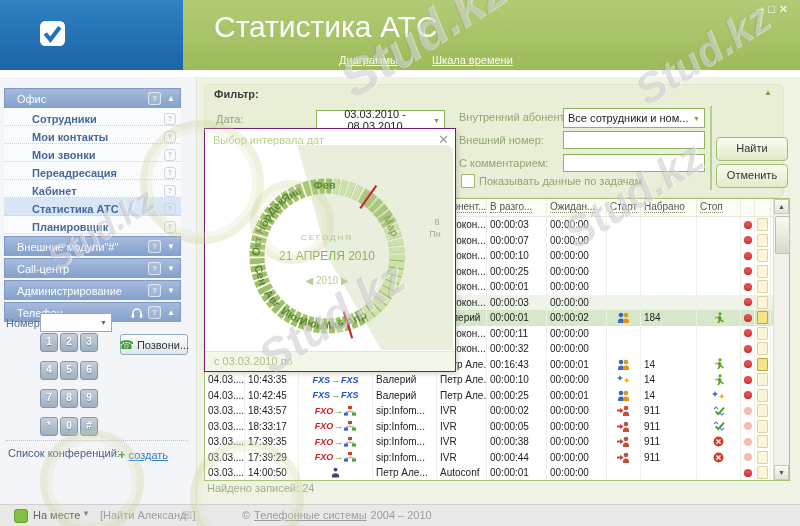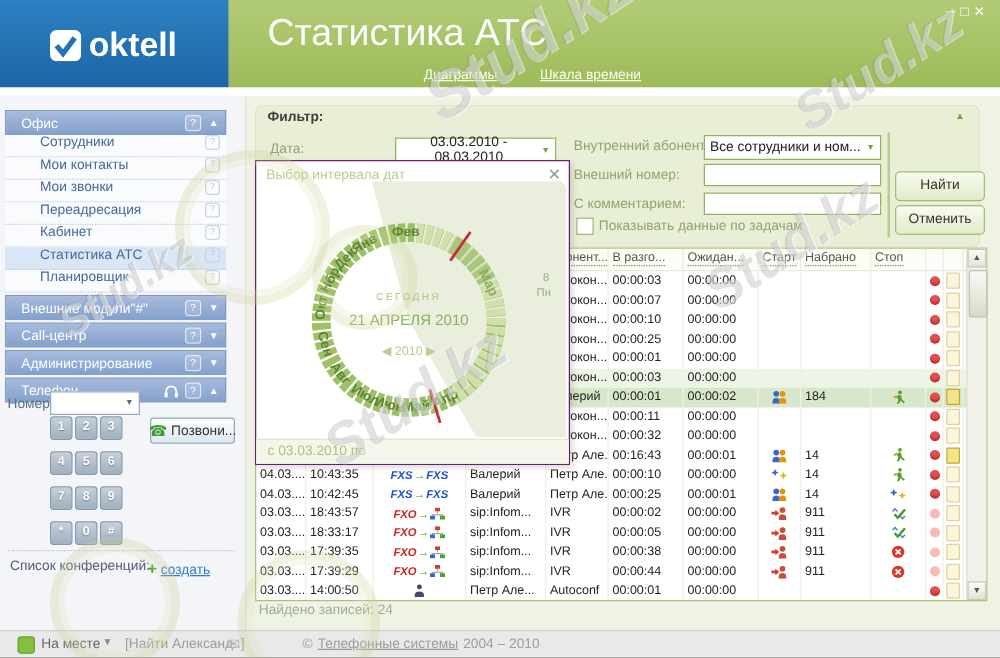--- a/index.html
+++ b/index.html
@@ -25,22 +25,22 @@
   
   .left-col{position:absolute;left:0;top:77px;width:196px;bottom:21px;background:#f3f5f9;border-right:1px solid #e2e4da;}
   .sidebar{position:absolute;left:4px;top:9px;width:177px;}
   .sb-head{height:19px;display:flex;align-items:center;padding:0 4px 0 12px;
            background:linear-gradient(#a7badd,#82a0cc);border:1px solid #7f98c4;border-bottom:none;
            color:#fff;font-size:11px;cursor:pointer;margin-top:2px;}
   .sb-head .lbl{flex:1;}
   .hicon{width:11px;height:11px;border:1px solid rgba(255,255,255,.65);border-radius:3px;
          color:#fff;font-size:8px;line-height:11px;text-align:center;margin-left:4px;background:rgba(255,255,255,.15);}
   .arr{color:#fff;font-size:8px;margin-left:5px;width:10px;text-align:center;}
-  .sb-item{height:17px;display:flex;align-items:flex-start;padding-left:28px;background:#fafbfd;
-           border-bottom:1px dotted #c3cede;color:#46699c;font-size:11px;cursor:pointer;}
+  .sb-item{height:17px;display:flex;align-items:flex-end;padding-left:28px;background:#fafbfd;
+           border-bottom:1px dotted #c3cede;color:#46699c;font-size:11px;cursor:pointer;font-weight:bold;}
   .sb-item.sel{background:#d9e6f6;}
   .sb-item .lbl{flex:1;}
   .qicon{width:10px;height:10px;border:1px solid #ccd4e2;border-radius:3px;color:#b9c3d6;
          font-size:7px;line-height:10px;text-align:center;margin-right:5px;}
   
   .phone-label{position:absolute;left:6px;top:240px;font-size:11px;color:#5d6e88;}
   .num-combo{position:absolute;left:40px;top:236px;width:70px;height:17px;background:#fff;
              border:1px solid #9aa9bb;display:flex;align-items:center;cursor:pointer;}
   .num-combo .caret{margin-left:auto;margin-right:4px;font-size:7px;color:#5a6a7e;}
   .keypad{position:absolute;left:40px;top:256px;width:60px;}
@@ -133,21 +133,20 @@
 <div id="app">
 
   <div class="hdr-blue">
     <div class="logo">
       <span class="logo-badge">
         <svg viewBox="0 0 24 24" width="25" height="25">
             <rect x="0" y="0" width="24" height="24" rx="5" fill="#fff"></rect>
             <path d="M5 12l5 6 9-12" stroke="#2173b5" stroke-width="4" fill="none"></path>
           </svg>
       </span>
-      <span class="logo-text">oktell</span>
     </div>
   </div>
   <div class="hdr-green">
     <div class="win-controls"><span>─</span><span>□</span><span>✕</span></div>
     <div class="page-title">Статистика АТС</div>
     <div class="tabs">
         <div class="tab link">Диаграммы</div>
         <div class="tab link">Шкала времени</div>
       </div>
   </div>

